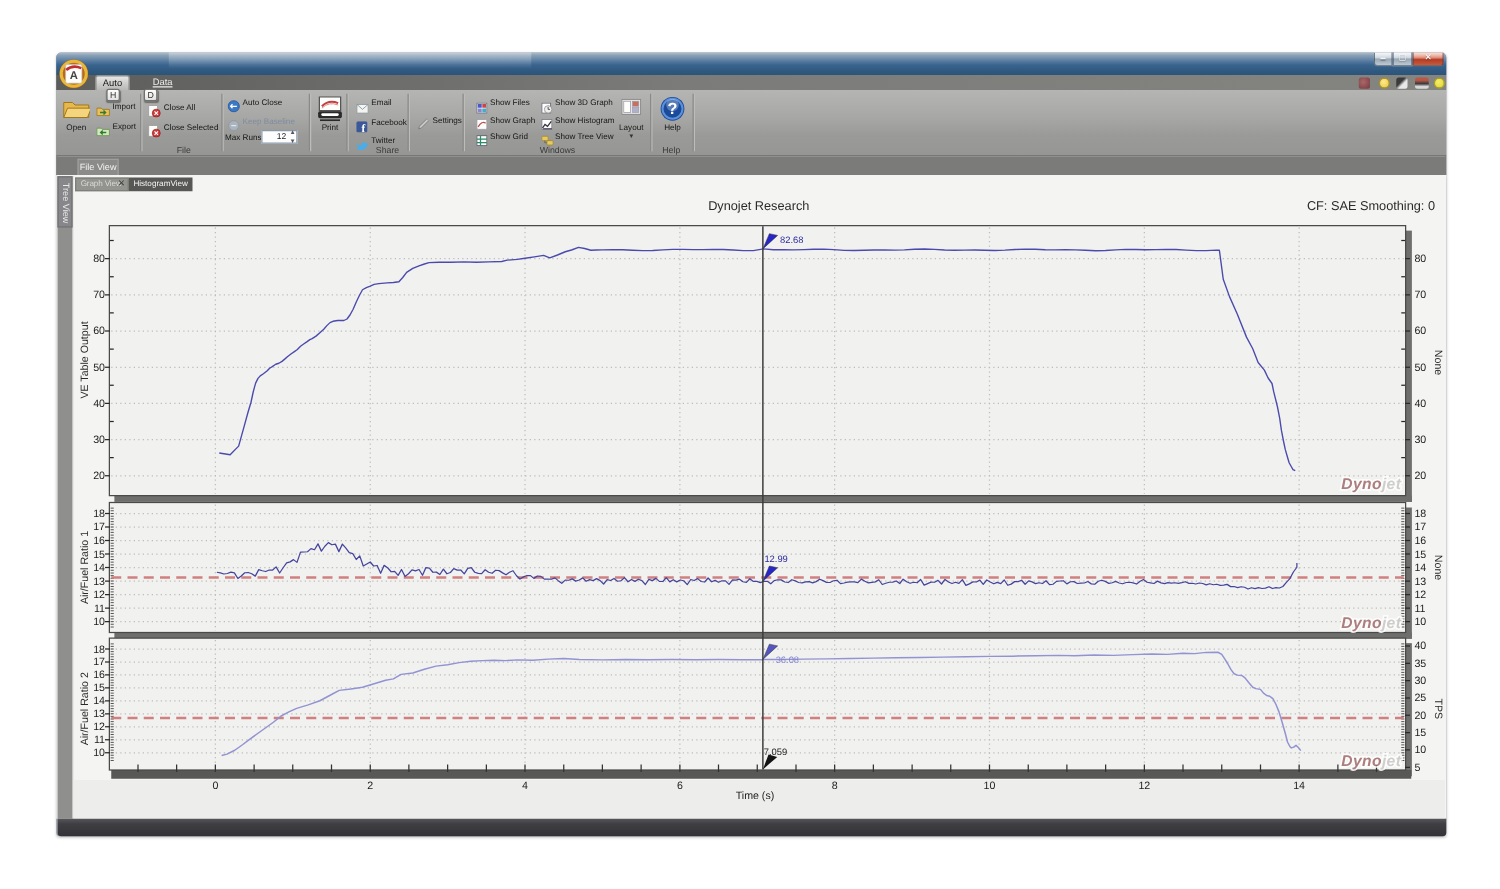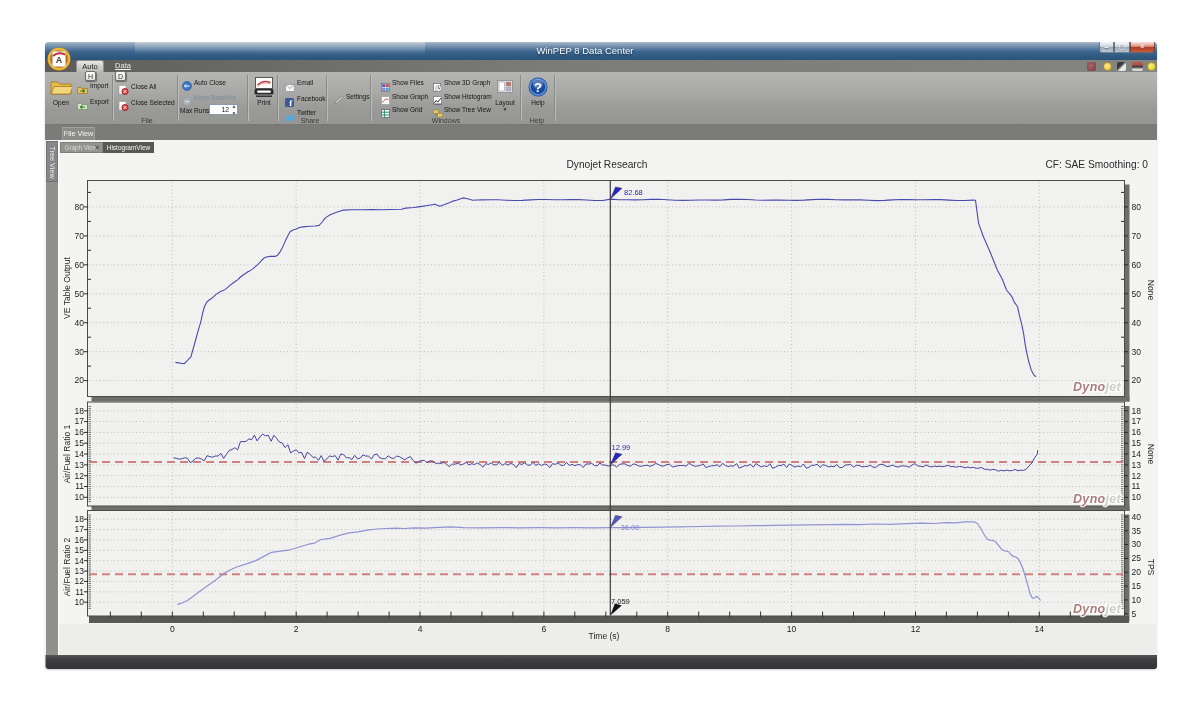--- a/index.html
+++ b/index.html
@@ -17,21 +17,21 @@
 .bmax { left:1069px; width:16px; background:linear-gradient(180deg,#e2e9ef,#bac5cf 45%,#97a6b4 50%,#bdc8d2); }
 .bclose { left:1085px; width:25px; border-radius:0 0 3px 0; background:linear-gradient(180deg,#eaa892,#d86a4e 40%,#b33c26 55%,#c95a3a); }
 .wbtn span { position:absolute; width:100%; text-align:center; top:0; left:0; font-size:7px; color:#fff; line-height:10px; text-shadow:0 1px 1px rgba(0,0,0,0.4); }
 .bmin span { font-size:8px; font-weight:bold; }
 .tabrow { position:absolute; left:45px; top:60px; width:1112px; height:12px;
   background:linear-gradient(90deg,#5c5c5a 0%,#676765 15%,#7b7b79 45%,#848481 100%); }
 .hometab { position:absolute; left:76px; top:60px; width:28px; height:12px; border-radius:2.5px 2.5px 0 0;
   background:linear-gradient(180deg,#e8e8e6,#cececc 50%,#b8b8b6); border:1px solid #8f8f8d; border-bottom:none;
   font-size:7.5px; color:#1a1a1a; text-align:center; line-height:12px; }
 .datatab { position:absolute; left:108px; top:60px; width:30px; height:12px;
-  font-size:7.5px; color:#ececea; text-align:center; line-height:12px;text-decoration:underline; }
+  font-size:7.5px; color:#ececea; text-align:right; line-height:12px;text-decoration:underline; }
 .keytip { position:absolute; width:11px; height:10px; background:linear-gradient(180deg,#fdfdfb,#e2e2e0);
   border:1px solid #707070; border-radius:2px; font-size:7px; color:#333; text-align:center; line-height:9px;
   box-shadow:0.5px 1px 1px rgba(0,0,0,0.4); z-index:6; }
 .ribbon { position:absolute; left:45px; top:72px; width:1112px; height:52.5px;
   background:linear-gradient(180deg,#b5b5b3 0%,#a8a8a6 40%,#9a9a98 70%,#969694 100%);
   border-bottom:1px solid #777775; }
 .rsep { position:absolute; top:75px; height:46px; width:1px; background:#8a8a88; box-shadow:1px 0 0 #bcbcba; }
 .rlabel { position:absolute; top:117px; font-size:7px; color:#3a3a3a; text-align:center; }
 .rtext { position:absolute; font-size:6.5px; color:#161616; white-space:nowrap; }
 .rtextg { position:absolute; font-size:6.5px; color:#7d8da0; white-space:nowrap; }
@@ -46,23 +46,20 @@
 .gvx { color:#3a3a3a; margin-left:2px; font-size:7px; }
 .histab { position:absolute; left:103px; top:141.5px; width:51px; height:11.5px; background:#575755; font-size:6.5px; color:#f6f6f4; line-height:11.5px; text-align:center; }
 .statusbar { position:absolute; left:45.5px; top:655px; width:1111px; height:14px; border-radius:0 0 3px 3px;
   background:linear-gradient(180deg,#56565a 0%,#3f3f43 30%,#333337 100%); }
 </style></head>
 <body>
 <div id="root">
 <div class="win"></div>
     <div class="titlebar"></div>
     <div class="abs" style="position:absolute;left:135px;top:42px;width:290px;height:17px;background:linear-gradient(180deg,rgba(255,255,255,0.30),rgba(255,255,255,0.10) 55%,rgba(255,255,255,0) 75%);"></div>
-    <div class="abs" style="position:absolute;left:45px;top:42px;width:1112px;height:18px;">
-      <div class="wtitle">WinPEP 8 Data Center</div>
-    </div>
     <div class="titlebar" style="background:none;border:none;">
       <div class="wbtn bmin">
         <div class="gl"></div>
         <span>–</span>
       </div>
       <div class="wbtn bmax">
         <div class="gl"></div>
         <span>▢</span>
       </div>
       <div class="wbtn bclose">

